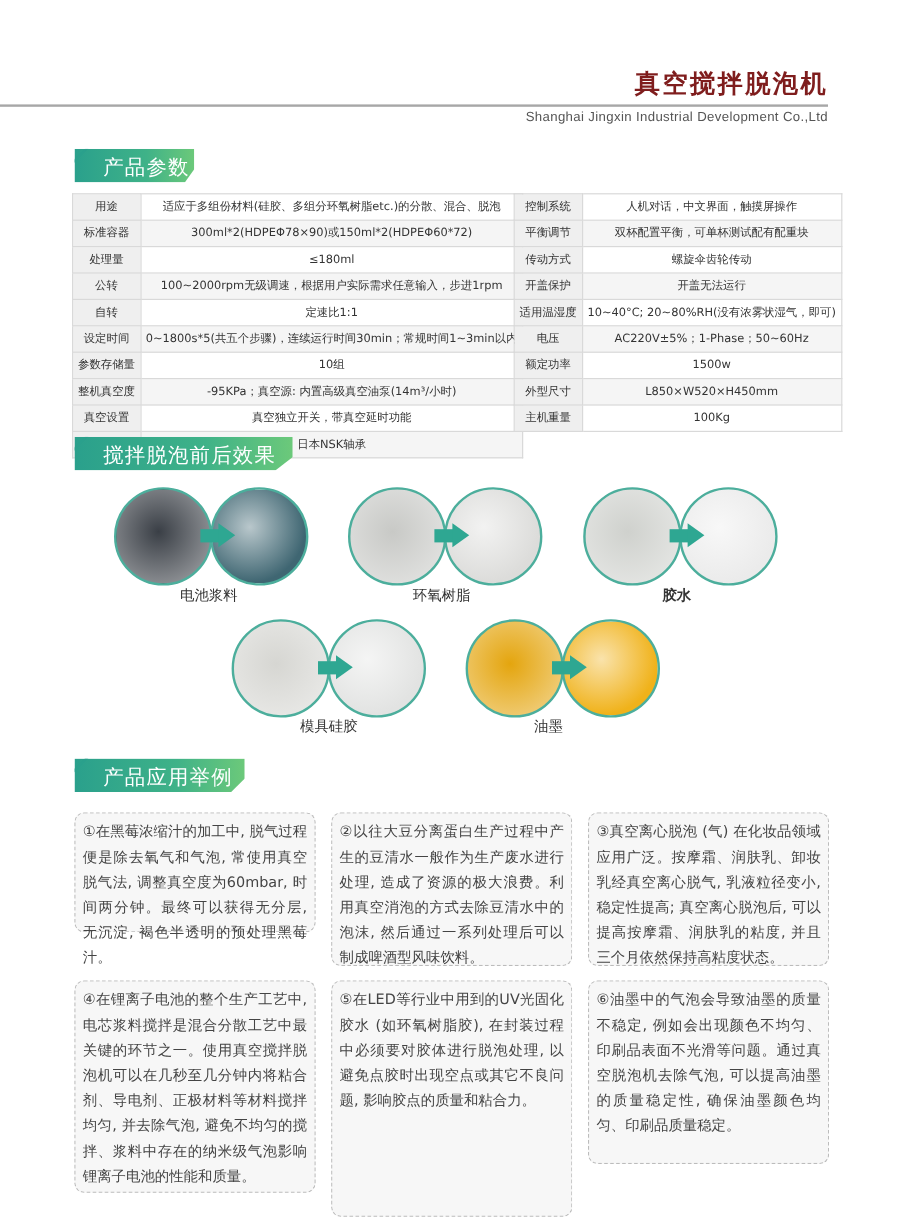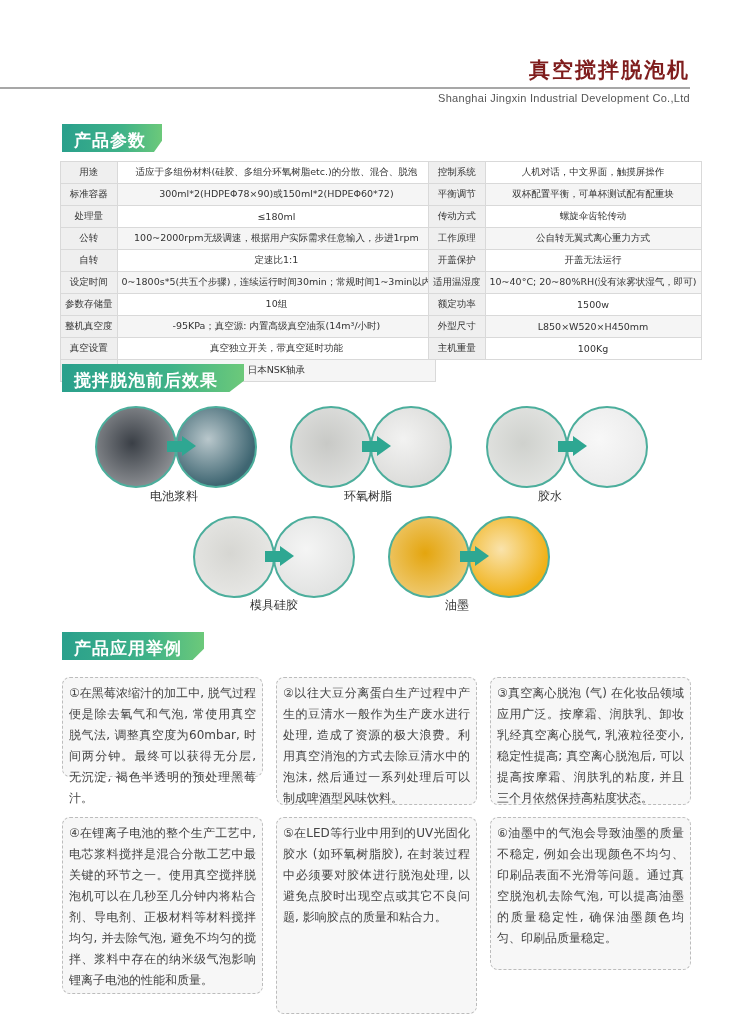--- a/index.html
+++ b/index.html
@@ -3,21 +3,21 @@
 <meta charset="utf-8">
 <style>
   * { box-sizing: border-box; margin: 0; padding: 0; }
   html, body { width: 750px; height: 1025px; background: #ffffff; overflow: hidden; }
   body { font-family: "DejaVu Sans", "Liberation Sans", sans-serif; color: #333; position: relative; }
 
   .title { position: absolute; right: 60px; top: 56px; font-size: 21px; font-weight: bold; color: #7f1d1d; letter-spacing: 2px; }
   .rule { position: absolute; left: 0; top: 87px; width: 690px; height: 2px; background: #a7a7a7; }
   .company { position: absolute; right: 60px; top: 92px; font-size: 11px; color: #555; letter-spacing: 0.3px; font-family: "Liberation Sans", sans-serif; }
 
-  .sec-tag { position: absolute; height: 28px; color: #fff; font-weight: bold; font-size: 17px; line-height: 32px; padding-left: 12px;
+  .sec-tag { position: absolute; height: 28px; color: #fff; font-weight: normal; font-size: 17px; line-height: 32px; padding-left: 24px;
     background: linear-gradient(90deg, #2aa08c 0%, #3fb288 60%, #6cc97a 100%);
     clip-path: polygon(0 0, 100% 0, 100% 60%, 92% 100%, 0 100%); letter-spacing: 1px; }
   .sec-tag::before { content: ""; position: absolute; left: 4px; top: -4px; width: 2px; height: 18px; background: #2aa08c; transform: rotate(45deg); }
 
   table.spec { position: absolute; border-collapse: collapse; font-size: 9.5px; color: #333; }
   table.spec td { border: 1px solid #d9d9d9; height: 22px; text-align: center; padding: 0 4px; white-space: nowrap; }
   table.spec td.k { background: #efefef; }
   table.spec tr:nth-child(even) td.v { background: #f5f5f5; }
   table.spec tr:nth-child(odd) td.v { background: #ffffff; }
 
@@ -92,30 +92,30 @@
       </tr>
       <tr>
         <td class="k" style="width: 62px;">平衡调节</td>
         <td class="v">双杯配置平衡，可单杯测试配有配重块</td>
       </tr>
       <tr>
         <td class="k" style="width: 62px;">传动方式</td>
         <td class="v">螺旋伞齿轮传动</td>
       </tr>
       <tr>
-        <td class="k" style="width: 62px;">工作原理</td>
-        <td class="v">公自转无翼式离心重力方式</td>
-      </tr>
-      <tr>
         <td class="k" style="width: 62px;">开盖保护</td>
         <td class="v">开盖无法运行</td>
       </tr>
       <tr>
         <td class="k" style="width: 62px;">适用温湿度</td>
         <td class="v">10~40°C; 20~80%RH(没有浓雾状湿气，即可)</td>
+      </tr>
+      <tr>
+        <td class="k" style="width: 62px;">电压</td>
+        <td class="v">AC220V±5%；1-Phase；50~60Hz</td>
       </tr>
       <tr>
         <td class="k" style="width: 62px;">额定功率</td>
         <td class="v">1500w</td>
       </tr>
       <tr>
         <td class="k" style="width: 62px;">外型尺寸</td>
         <td class="v">L850×W520×H450mm</td>
       </tr>
       <tr>
@@ -147,21 +147,21 @@
     </div>
     <div class="plabel" style="left: 344px; top: 488px;">环氧树脂</div>
     <div class="pair" style="left: 486px; top: 406px;">
       <div class="circ" style="background: radial-gradient(circle at 45% 45%, rgb(207, 209, 205), rgb(255, 255, 255) 180%) rgb(207, 209, 205);"></div>
       <div class="circ b" style="background: radial-gradient(circle at 40% 40%, rgb(255, 255, 255) -40%, rgb(235, 235, 235) 70%);"></div>
       <div class="arrow">
         <div class="shaft"></div>
         <div class="head"></div>
       </div>
     </div>
-    <div class="plabel" style="left: 538px; top: 488px;">胶水</div>
+    <div class="plabel" style="left: 552px; top: 488px; font-weight: bold;">胶水</div>
     <div class="pair" style="left: 193px; top: 516px;">
       <div class="circ" style="background: radial-gradient(circle at 45% 45%, rgb(214, 214, 210), rgb(255, 255, 255) 180%) rgb(214, 214, 210);"></div>
       <div class="circ b" style="background: radial-gradient(circle at 40% 40%, rgb(255, 255, 255) -40%, rgb(226, 227, 226) 70%);"></div>
       <div class="arrow">
         <div class="shaft"></div>
         <div class="head"></div>
       </div>
     </div>
     <div class="plabel" style="left: 250px; top: 597px;">模具硅胶</div>
     <div class="pair" style="left: 388px; top: 516px;">

